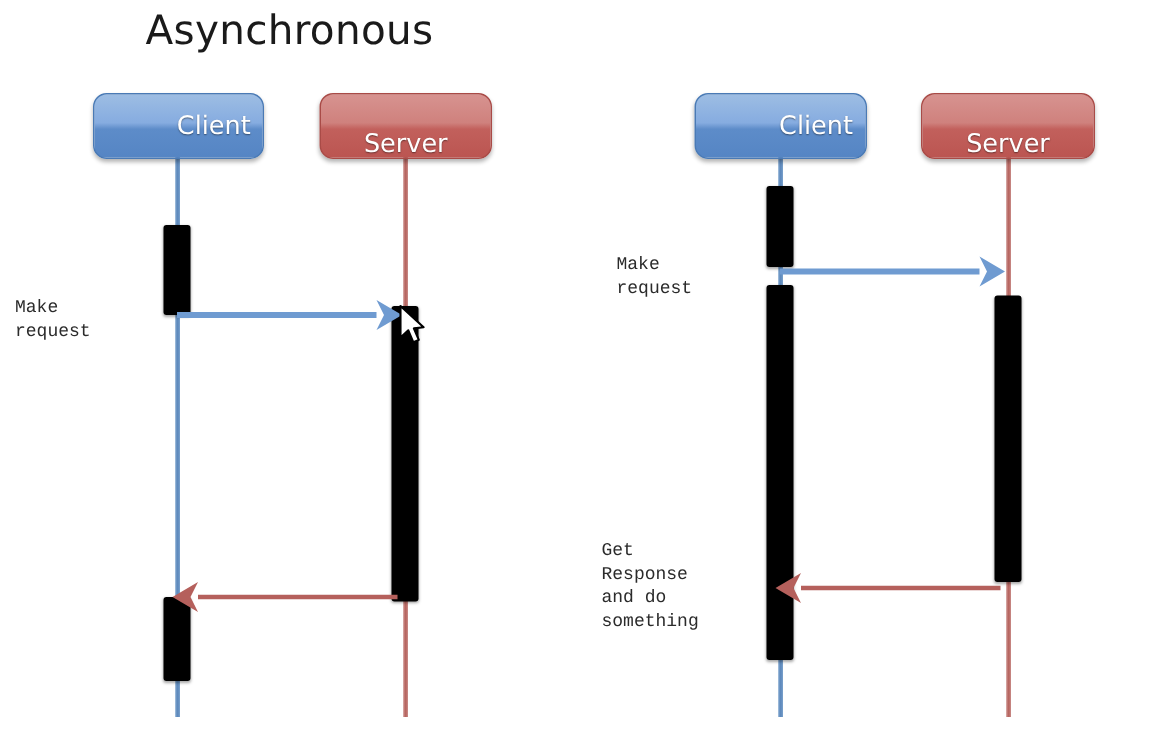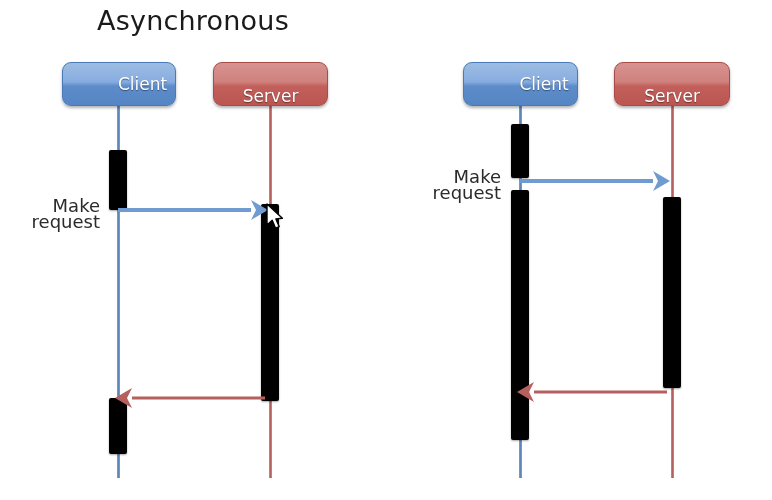--- a/index.html
+++ b/index.html
@@ -96,25 +96,25 @@
     box-shadow: 0 1px 2px rgba(0,0,0,0.35);
   }
 
   
   .message { position: absolute; }
   .message svg { display: block; overflow: visible; }
 
   
   .note {
     position: absolute;
-    text-align: right;
-    font-size: 18px;
+    font-size: 12px;
     line-height: 15.5px;
     color: #2b2b2b;
     white-space: pre-line;
+    font-family: Liberation Mono, monospace;
   }
 
   
   .cursor {
     position: absolute;
     pointer-events: none;
   }
 </style>
 </head>
 <body>
@@ -183,20 +183,24 @@
 
     <div class="message" style="left:126px; top:378px;">
       <svg width="155" height="30" viewBox="0 0 155 30">
         <line x1="22" y1="14" x2="155" y2="14" stroke="#b5605c" stroke-width="3"></line>
         <polygon points="22,4 5,14 22,24 17,14" fill="#b5605c"></polygon>
       </svg>
     </div>
 
     <div class="note" style="left:25px; top:169px; width:90px;">Make
 request</div>
+    <div class="note" style="left:15px; top:360px; width:100px;">Get
+Response
+and do
+something</div>
   </div>
 
   <div class="cursor" id="mouse-cursor" style="left: 266px; top: 203px;">
     <svg width="18" height="27" viewBox="0 0 18 27">
       <polygon points="1,1 1,22 6.2,17.2 9.6,25.2 13.2,23.6 9.9,15.9 16.4,15.2" fill="#ffffff" stroke="#000000" stroke-width="1.4" stroke-linejoin="round"></polygon>
     </svg>
   </div>
 
 </div>
 

